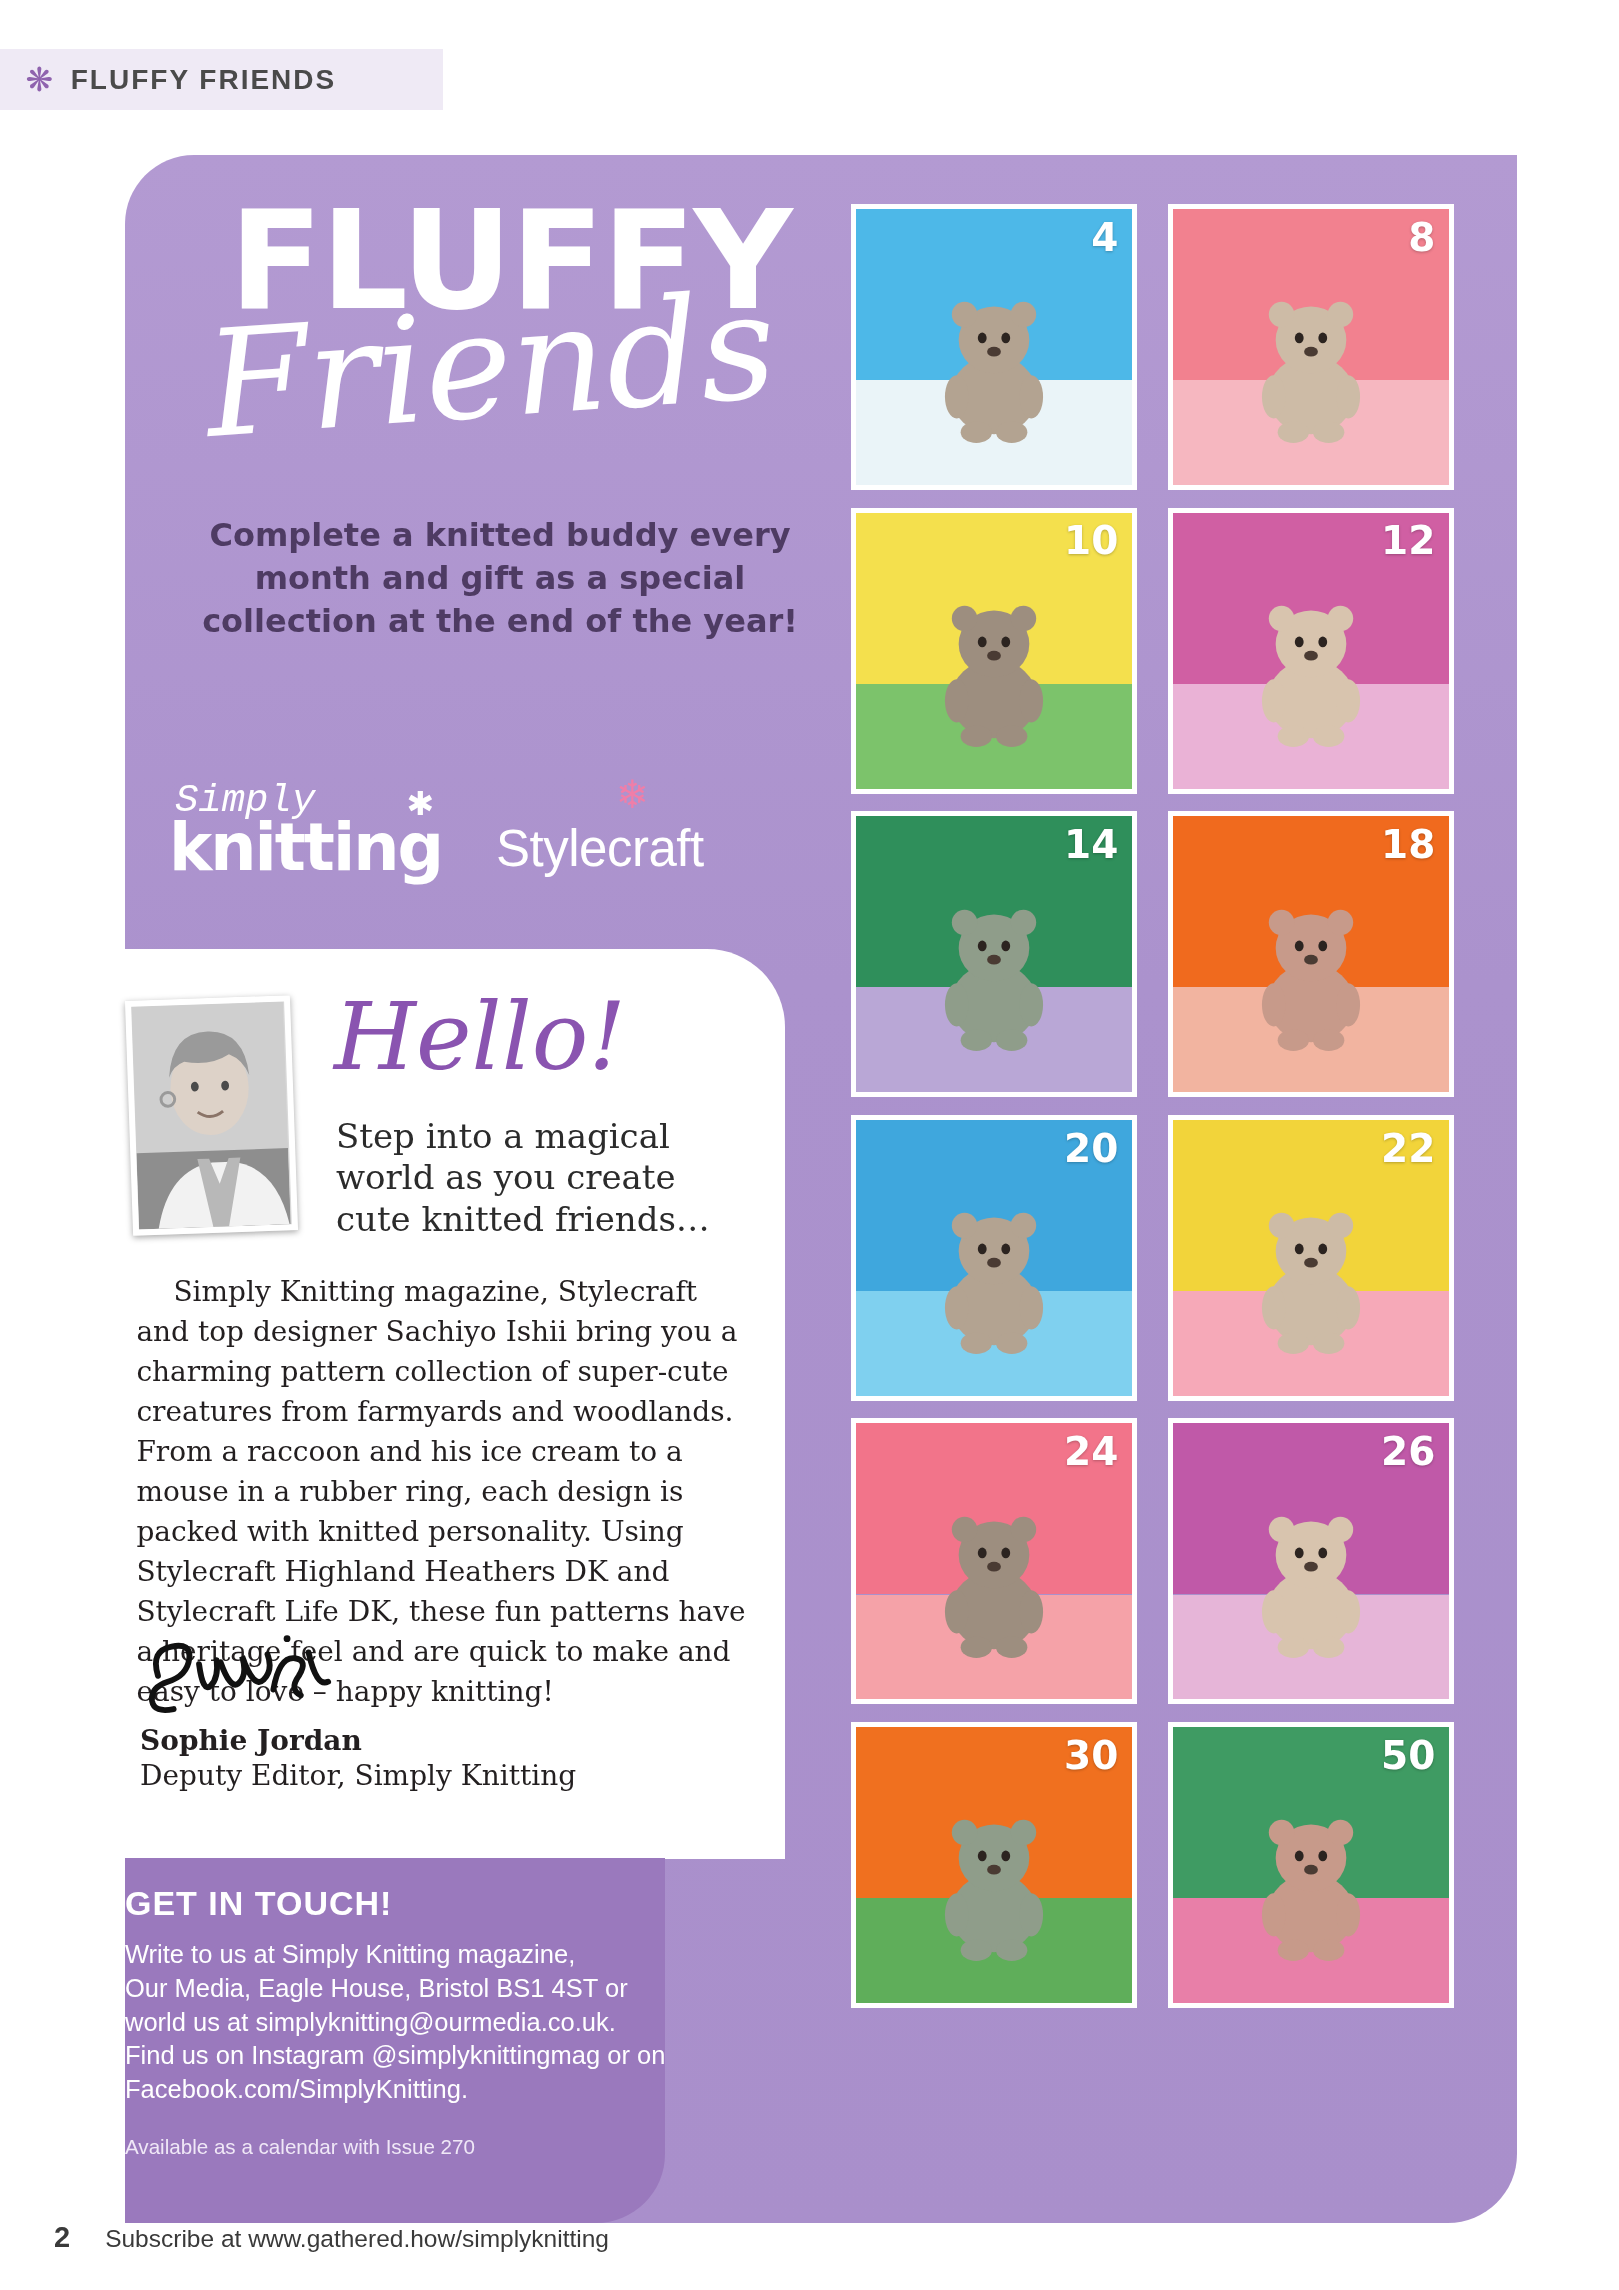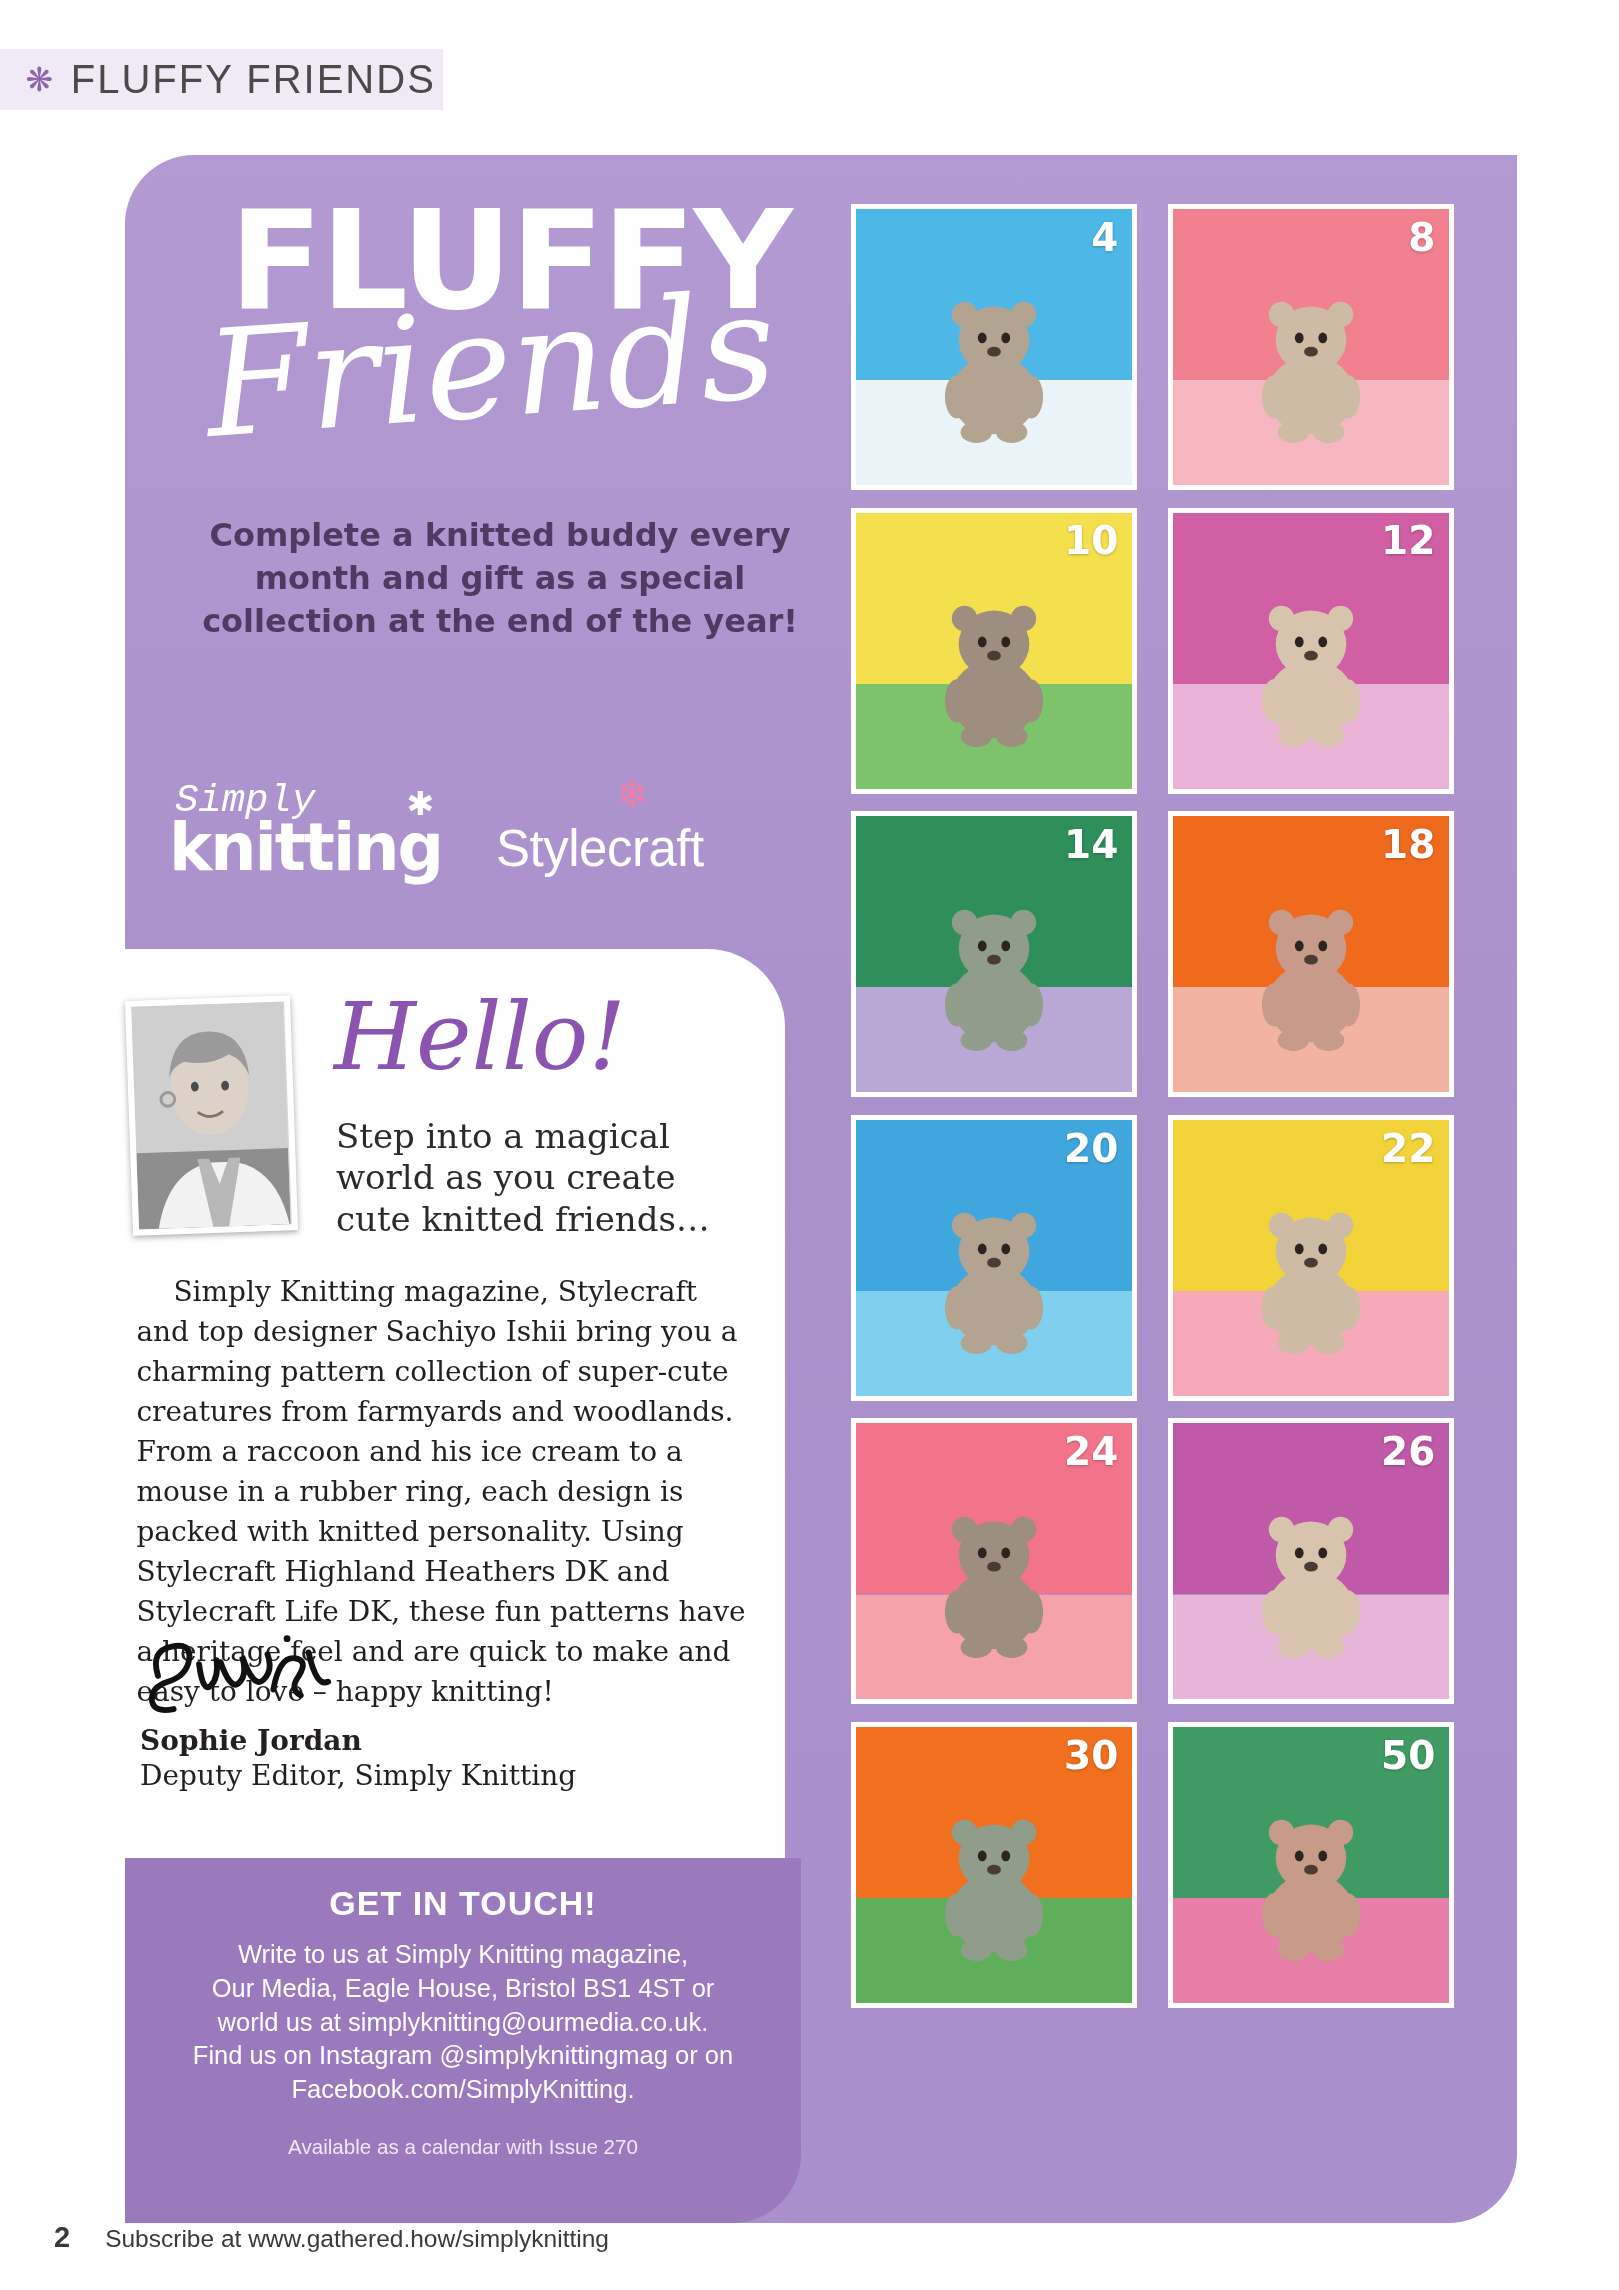--- a/index.html
+++ b/index.html
@@ -22,24 +22,24 @@
     display: flex; align-items: center;
   }
   .runhead .flower {
     color: #8f63ae;
     font-size: 33px;
     margin-left: 25.5px;
     line-height: 1;
   }
   .runhead .rh-text {
     margin-left: 17.6px;
-    font-size: 40px;
+    font-size: 28px;
     letter-spacing: 2px;
     color: #4a4a4a;
-    font-weight: 400;
+    font-weight: 700;
   }
 
   
   .panel {
     position: absolute;
     left: 125px; top: 155px;
     width: 1392px; height: 2068px;
     background: linear-gradient(180deg,#b39ad2 0%, #ab92cd 40%, #a98fcb 100%);
     border-top-left-radius: 69px;
     border-bottom-right-radius: 69px;
@@ -183,25 +183,24 @@
     font-size: 28px;
     color: #231f20;
     line-height: 1.25;
   }
   .sign-name .role { font-weight: normal; }
 
   
   .touch {
     position: absolute;
     left: 125px; top: 1858px;
-    width: 676px; height: 365px;
+    width: 540px; height: 365px;
     background: #9a79bd;
     border-bottom-right-radius: 69px;
     color: #ffffff;
-    text-align: center;
     padding-top: 25.5px;
   }
   .touch h3 {
     margin: 0 0 15.7px 0;
     font-size: 34px;
     letter-spacing: 1px;
     font-weight: bold;
   }
   .touch p {
     margin: 0 auto;

